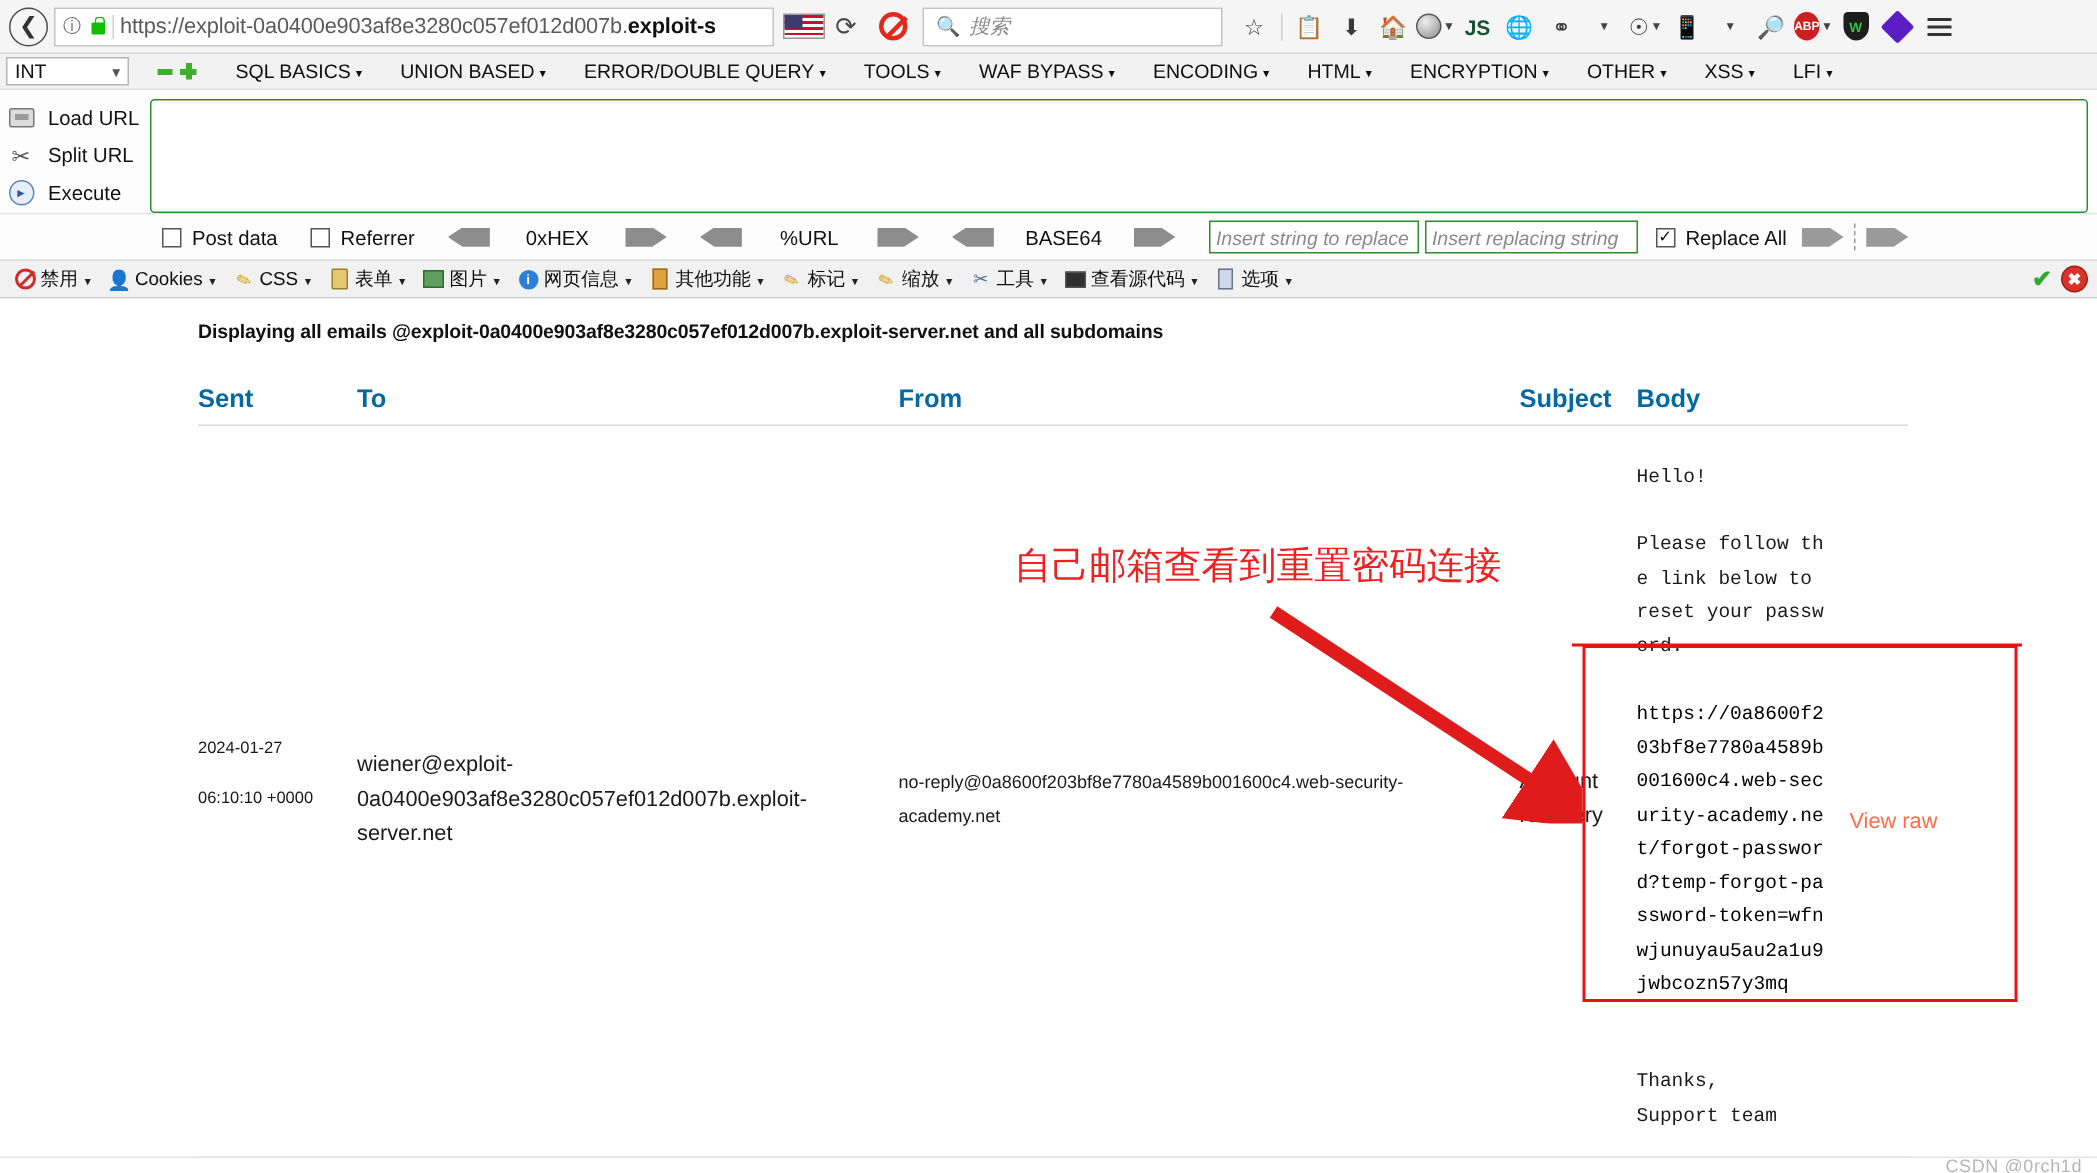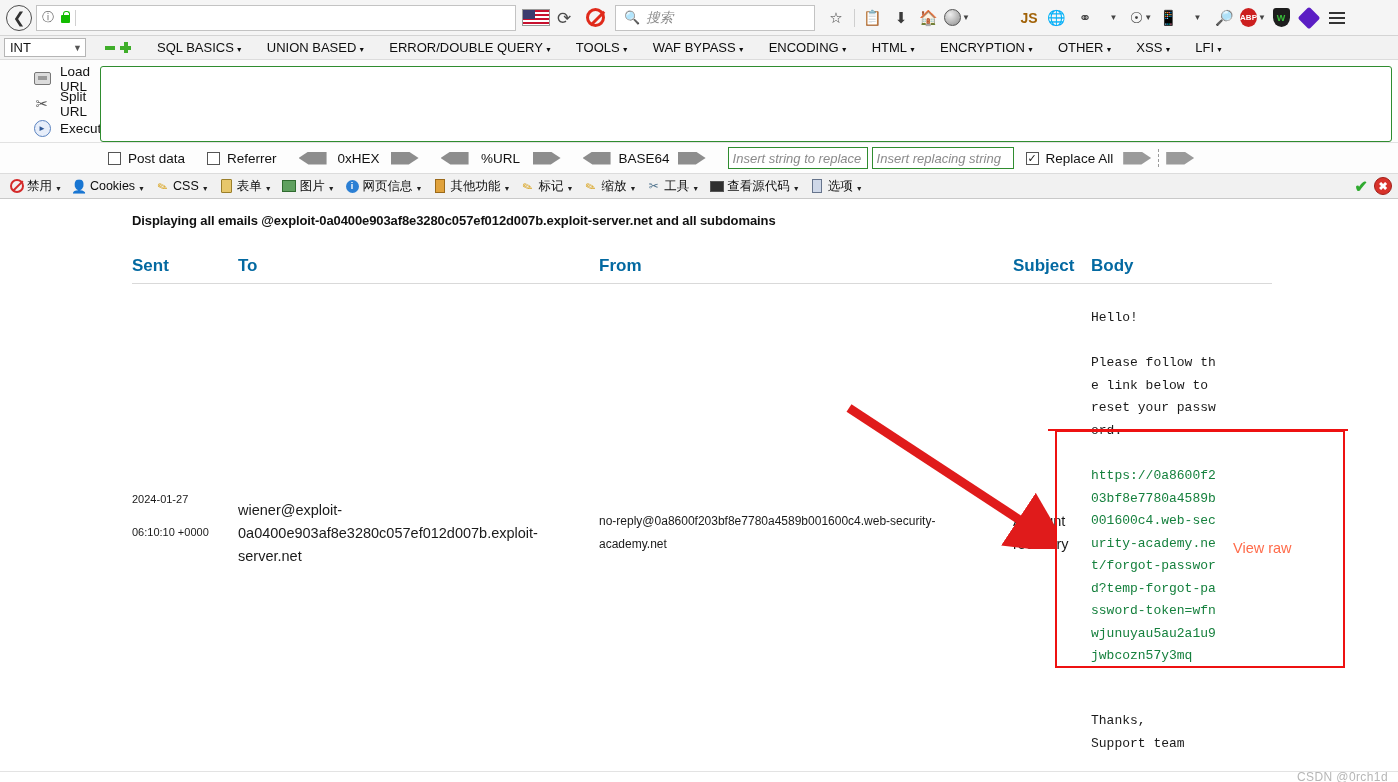--- a/index.html
+++ b/index.html
@@ -92,21 +92,21 @@
   }
   .search-mag { margin: 0 6px 0 8px; color: #555; font-size: 13px; }
   .search-ph { font-size: 13.5px; color: #8b8b8b; font-style: italic; text-align: right; }
   .chrome-icons { display: flex; align-items: center; margin-left: 8px; gap: 2px; }
   .ci {
     width: 26px; height: 26px; display: flex; align-items: center; justify-content: center;
     font-size: 15px; color: #3a3a3a; flex: none;
   }
   .ci-sep { width: 1px; height: 18px; background: #cfcfcf; margin: 0 3px; }
   .caret { font-size: 8px; color: #444; margin-left: 1px; }
-  .js-icon { color: #a16207; font-weight: bold; font-size: 14px; font-family: "Liberation Sans", sans-serif; margin-left: 44px; }
+  .js-icon { color: #14532d; font-weight: bold; font-size: 14px; font-family: "Liberation Sans", sans-serif; }
   .abp-icon {
     width: 19px; height: 19px; border-radius: 50%; background: #cc1f1f;
     color: #fff; font-size: 8px; font-weight: bold;
     display:flex; align-items:center; justify-content:center;
   }
   .shield-icon {
     width: 17px; height: 19px; background: #1d1d1d;
     border-radius: 3px 3px 50% 50%; color: #39c13b; font-size: 9px; font-weight: bold;
     display:flex; align-items:center; justify-content:center;
   }
@@ -148,21 +148,21 @@
     display: flex; align-items: center;
   }
   .hb-menu-item .tri { margin-left: 2px; font-size: 7px; position: relative; top: 2px; }
 
   #hackbar-body {
     background: #fdfdfd; padding: 6px 0 0 0; border-bottom: 1px solid #e2e2e2;
     display: flex;
   }
   .hb-left { width: 100px; flex: none; padding-left: 4px; }
   .hb-action {
-    display: flex; align-items: center; height: 25px; gap: 8px; font-size: 13.5px; color: #111; margin-left: 28px;
+    display: flex; align-items: center; height: 25px; gap: 8px; font-size: 13.5px; color: #111;
   }
   .hb-ico {
     width: 20px; height: 20px; flex: none;
     display:flex; align-items:center; justify-content:center;
   }
   .ico-load {
     width: 17px; height: 13px; border: 1.5px solid #777; border-radius: 2px;
     background: #dcdcdc; position: relative;
   }
   .ico-load:after {
@@ -184,21 +184,21 @@
   #hackbar-opts {
     height: 30px; display: flex; align-items: center; gap: 0;
     background: #fdfdfd; padding-left: 108px; font-size: 13.5px; color: #111;
   }
   .chk-wrap { display: flex; align-items: center; gap: 7px; margin-right: 22px; }
   .chkbox {
     width: 13px; height: 13px; border: 1.3px solid #555; background: #fff;
     display: flex; align-items: center; justify-content: center;
     font-size: 11px; color: #111; line-height: 1;
   }
-  .enc-group { display: flex; align-items: center; gap: 8px; margin-right: 22px; }
+  .enc-group { display: flex; align-items: center; gap: 21px; margin-right: 22px; }
   .arrow-l, .arrow-r {
     width: 28px; height: 13px; background: #8d8d8d; flex: none;
   }
   .arrow-l { clip-path: polygon(0 50%, 35% 0, 100% 0, 100% 100%, 35% 100%); }
   .arrow-r { clip-path: polygon(0 0, 65% 0, 100% 50%, 65% 100%, 0 100%); }
   .arrow-r.light { background: #9a9a9a; }
   .enc-label { font-size: 13.5px; color: #111; min-width: 48px; text-align: center; }
   .repl-input {
     height: 22px; border: 1px solid #2f8c2f; background: #fff;
     display: flex; align-items: center; padding: 0 4px;
@@ -268,21 +268,21 @@
                font-size: 14.5px; color: #1a1a1a; line-height: 23px; }
   #row-body {
     position: absolute; left: 1091px; top: 108px; width: 128px;
     font-family: "Liberation Mono", "DejaVu Sans Mono", monospace;
     font-size: 13px; line-height: 22.5px; color: #1a1a1a;
     white-space: pre-wrap; word-break: break-all;
   }
   #body-link {
     position: absolute; left: 1091px; top: 266px; width: 128px;
     font-family: "Liberation Mono", "DejaVu Sans Mono", monospace;
-    font-size: 13px; line-height: 22.5px; color: #15803d;
+    font-size: 13px; line-height: 22.5px; color: #000000;
     word-break: break-all;
   }
   #body-sign {
     position: absolute; left: 1091px; top: 511px; width: 160px;
     font-family: "Liberation Mono", "DejaVu Sans Mono", monospace;
     font-size: 13px; line-height: 22.5px; color: #1a1a1a;
     white-space: pre-wrap;
   }
   #view-raw {
     position: absolute; left: 1233px; top: 310px; width: 60px;
@@ -330,20 +330,21 @@
   <div id="nav-bar">
     <div class="nav-btn">
       <div class="back-circle">❮</div>
     </div>
     <div class="url-wrap">
       <span class="identity-icon">ⓘ</span>
       <span class="lock-icon">
           <span class="lock-shape"></span>
         </span>
       <span class="url-sep"></span>
+      <span class="url-text"><span>https://exploit-0a0400e903af8e3280c057ef012d007b.</span><b>exploit-s</b></span>
     </div>
     <div class="flag-icon"></div>
     <div class="reload-btn">⟳</div>
     <div class="noentry-icon"></div>
     <div class="search-box">
       <span class="search-mag">🔍</span>
       <span class="search-ph">搜索</span>
     </div>
 
     <div class="chrome-icons">
@@ -611,20 +612,21 @@
 Please follow the link below to reset your password.</div>
     <div id="body-link">https://0a8600f203bf8e7780a4589b001600c4.web-security-academy.net/forgot-password?temp-forgot-password-token=wfnwjunuyau5au2a1u9jwbcozn57y3mq</div>
     <div id="body-sign">Thanks,
 Support team</div>
 
     <div id="view-raw">View raw</div>
 
     <div id="row-rule"></div>
   </div>
 
+  <div id="annot-text">自己邮箱查看到重置密码连接</div>
 
   <svg id="annot-line" viewBox="0 0 210 145">
     <defs>
       <marker id="ah" markerWidth="7" markerHeight="7" refX="2.2" refY="3.5" orient="auto">
         <polygon points="0,0 7,3.5 0,7" fill="#e01b1b"></polygon>
       </marker>
     </defs>
     <line x1="4" y1="4" x2="190" y2="126" stroke="#e01b1b" stroke-width="9" marker-end="url(#ah)"></line>
   </svg>
 

